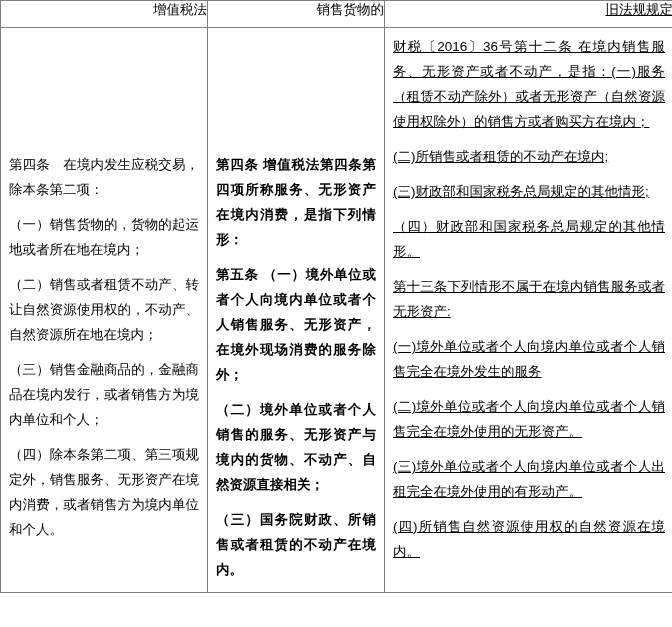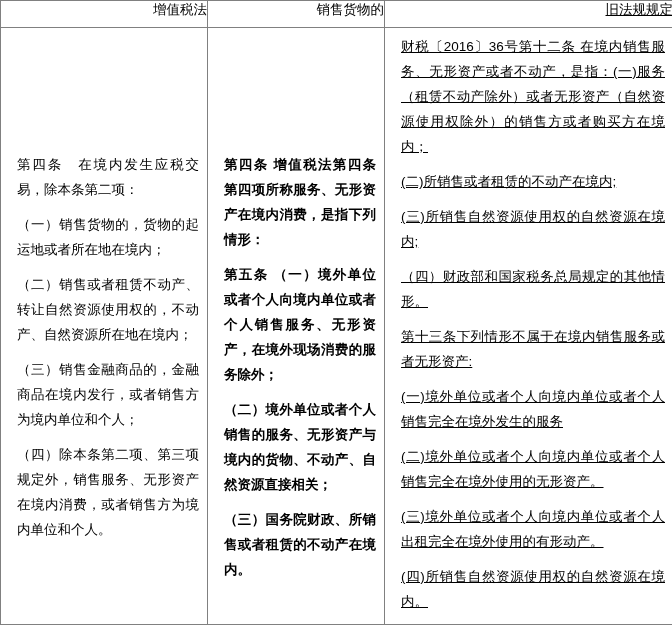--- a/index.html
+++ b/index.html
@@ -31,21 +31,21 @@
     padding: 9px 4px 9px 4px;
     height: 26px;
     vertical-align: middle;
     border-radius: 6px;
   }
   .col-a { width: 206px; }
   .col-b { width: 176px; }
   .col-c { width: 288px; text-decoration: underline; }
 
   td.cell {
-    padding: 6px 8px 10px 16px;
+    padding: 6px 8px 10px 8px;
   }
   .para {
     font-size: 13.5px;
     line-height: 25px;
     margin: 0 0 10px 0;
     text-align: justify;
     word-break: break-all;
   }
   .para:last-child {
     margin-bottom: 0;
@@ -87,21 +87,21 @@
       <td class="cell cell-b col-b">
         <span class="spacer-top-b"></span>
         <p class="para">第四条 增值税法第四条第四项所称服务、无形资产在境内消费，是指下列情形：</p>
         <p class="para">第五条 （一）境外单位或者个人向境内单位或者个人销售服务、无形资产，在境外现场消费的服务除外；</p>
         <p class="para">（二）境外单位或者个人销售的服务、无形资产与境内的货物、不动产、自然资源直接相关；</p>
         <p class="para">（三）国务院财政、所销售或者租赁的不动产在境内。</p>
       </td>
       <td class="cell cell-c col-c">
         <p class="para">财税〔2016〕36号第十二条 在境内销售服务、无形资产或者不动产，是指：(一)服务（租赁不动产除外）或者无形资产（自然资源使用权除外）的销售方或者购买方在境内；</p>
         <p class="para">(二)所销售或者租赁的不动产在境内;</p>
-        <p class="para">(三)所销售自然资源使用权的自然资源在境内;</p>
+        <p class="para">(三)财政部和国家税务总局规定的其他情形;</p>
         <p class="para">（四）财政部和国家税务总局规定的其他情形。</p>
         <p class="para">第十三条下列情形不属于在境内销售服务或者无形资产:</p>
         <p class="para">(一)境外单位或者个人向境内单位或者个人销售完全在境外发生的服务</p>
         <p class="para">(二)境外单位或者个人向境内单位或者个人销售完全在境外使用的无形资产。</p>
         <p class="para">(三)境外单位或者个人向境内单位或者个人出租完全在境外使用的有形动产。</p>
         <p class="para">(四)所销售自然资源使用权的自然资源在境内。</p>
       </td>
     </tr>
   </tbody>
 </table>

